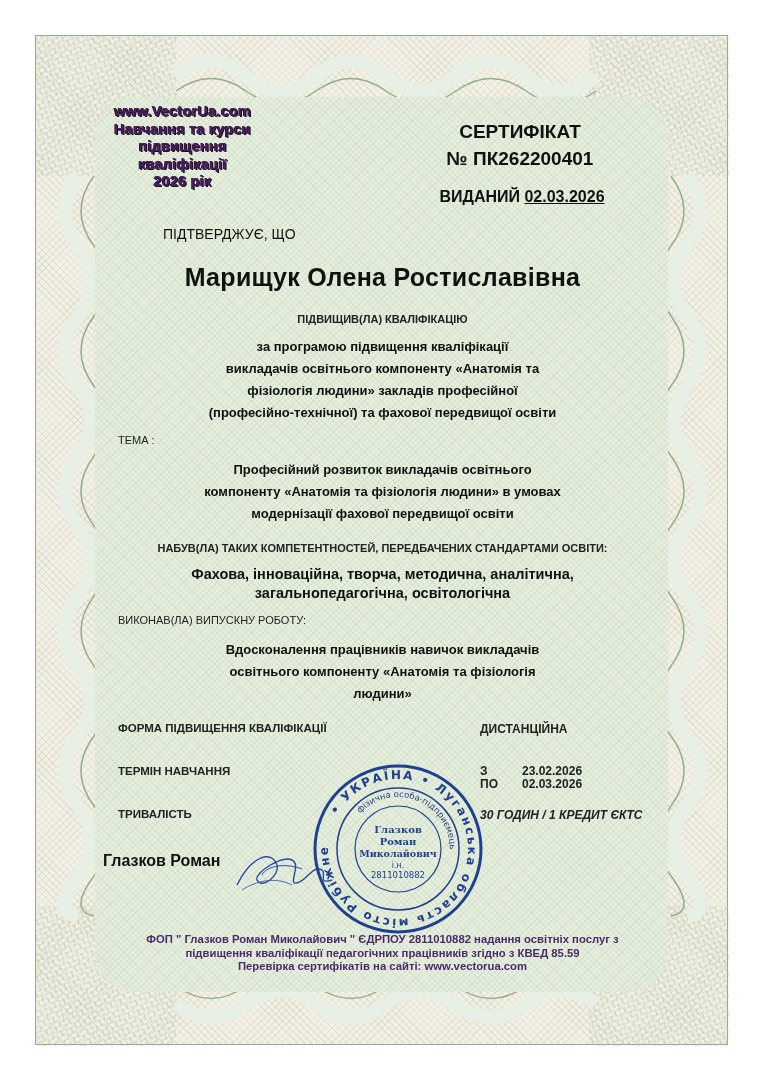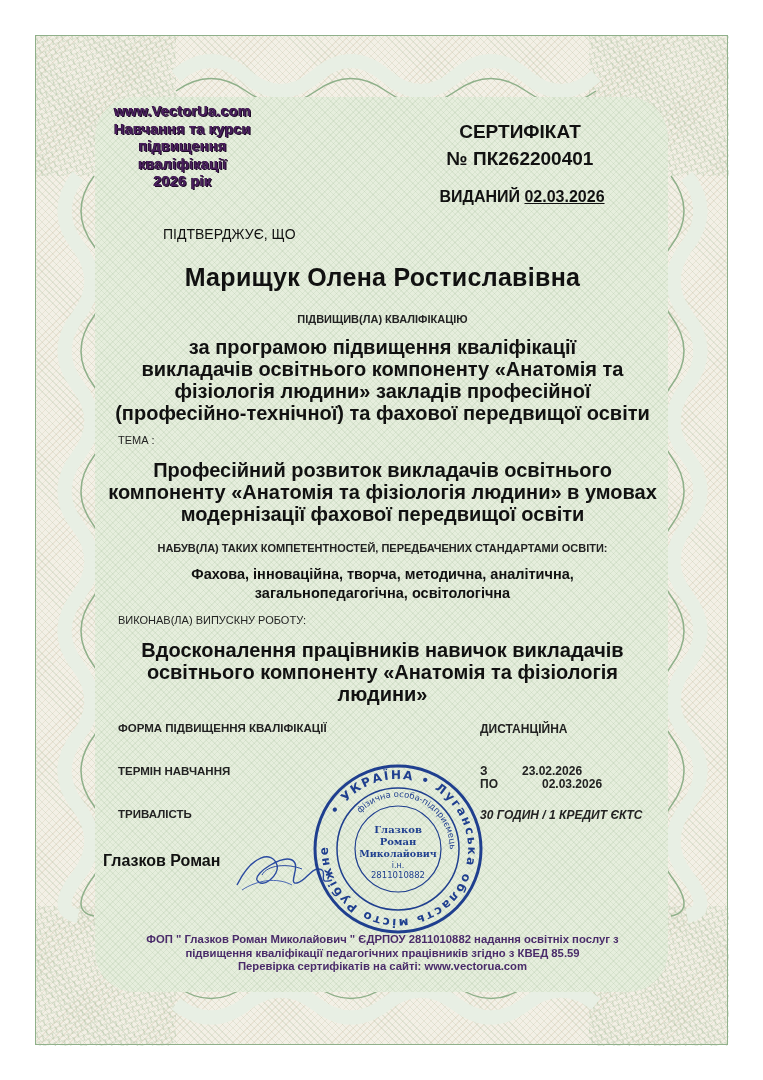--- a/index.html
+++ b/index.html
@@ -43,21 +43,21 @@
     font-weight: bold; font-size: 16px;
   }
   .issued .date { text-decoration: underline; }
   .confirms { left: 118px; top: 226px; font-weight: normal; font-size: 14px; margin-left: 45px; }
   .person {
     left: 60px; top: 263px; width: 645px; text-align: center;
     font-weight: bold; font-size: 25px; letter-spacing: 0.3px;
   }
   .small-label { font-size: 11px; font-weight: normal; color: #222; }
   .center-block { left: 95px; width: 575px; text-align: center; font-weight: bold; }
-  .t16 { font-size: 20px; line-height: 22px; }
+  .t16 { font-size: 13px; line-height: 22px; }
   .t15 { font-size: 15.5px; line-height: 20px; }
   .row-label { left: 118px; font-size: 11.5px; font-weight: bold; color: #222; }
   .row-val { font-size: 12px; font-weight: bold; color: #222; }
   .signer { left: 103px; top: 852px; font-weight: bold; font-size: 16px; }
   .footer {
     left: 80px; top: 933px; width: 605px; text-align: center;
     color: #4a2b6a; font-weight: bold; font-size: 11.3px; line-height: 13.5px;
   }
   .stamp { left: 312px; top: 763px; width: 172px; height: 172px; }
   .signature { left: 232px; top: 835px; width: 110px; height: 70px; }
@@ -149,21 +149,21 @@
   <div>освітнього компоненту «Анатомія та фізіологія</div>
   <div>людини»</div>
 </div>
 
 <div class="abs row-label" style="top:722px;">ФОРМА ПІДВИЩЕННЯ КВАЛІФІКАЦІЇ</div>
 <div class="abs row-val" style="left:480px; top:722px;">ДИСТАНЦІЙНА</div>
 
 <div class="abs row-label" style="top:765px;">ТЕРМІН НАВЧАННЯ</div>
 <div class="abs row-val" style="left:480px; top:765px; line-height:13px;">
   <div><span style="display:inline-block; width:42px;">З</span><span>23.02.2026</span></div>
-  <div><span style="display:inline-block; width:62px;">ПО</span><span>02.03.2026</span></div>
+  <div><span style="display:inline-block; width:42px;">ПО</span><span>02.03.2026</span></div>
 </div>
 
 <div class="abs row-label" style="top:808px;">ТРИВАЛІСТЬ</div>
 <div class="abs row-val" style="left:480px; top:808px;font-style:italic;">30 ГОДИН / 1 КРЕДИТ ЄКТС</div>
 
 <div class="abs signer">Глазков Роман</div>
 
 <svg class="abs signature" viewBox="0 0 110 70">
   <path d="M5 50 C20 20, 40 15, 45 30 C48 40, 30 55, 25 45 C22 38, 50 20, 60 25 C70 30, 55 50, 65 48 C75 46, 80 30, 90 35 C95 38, 85 50, 100 45" fill="none" stroke="#2a4aa0" stroke-width="1.4"></path>
   <path d="M30 40 C35 30, 55 28, 70 34" fill="none" stroke="#2a4aa0" stroke-width="1"></path>

